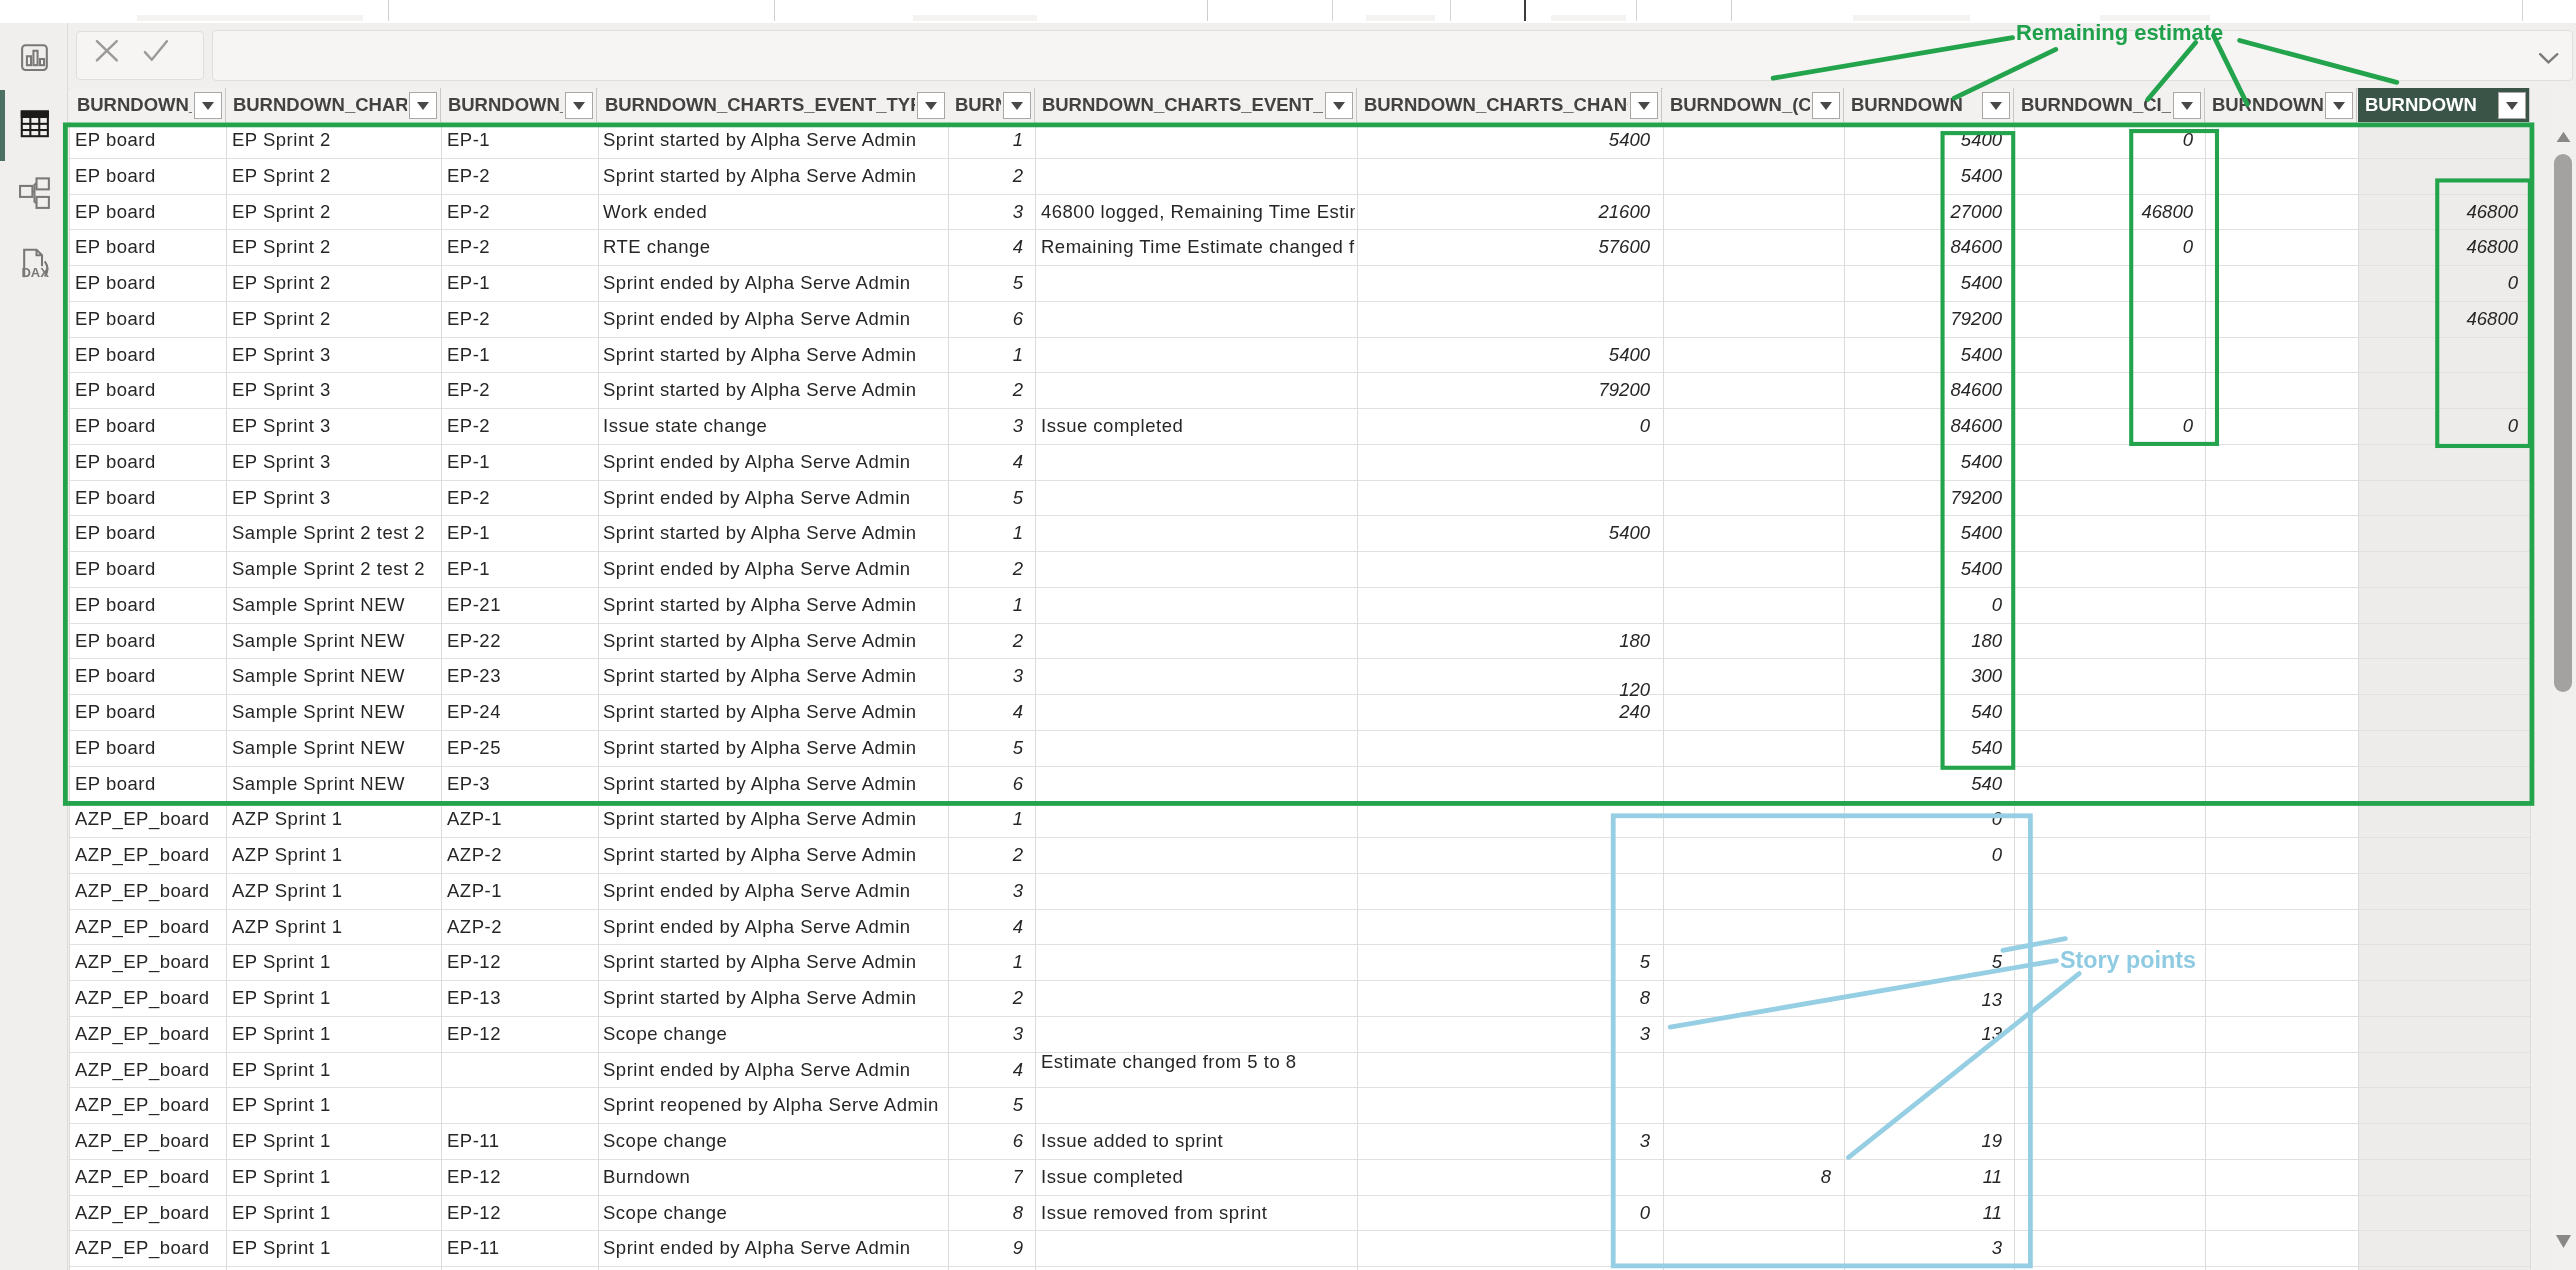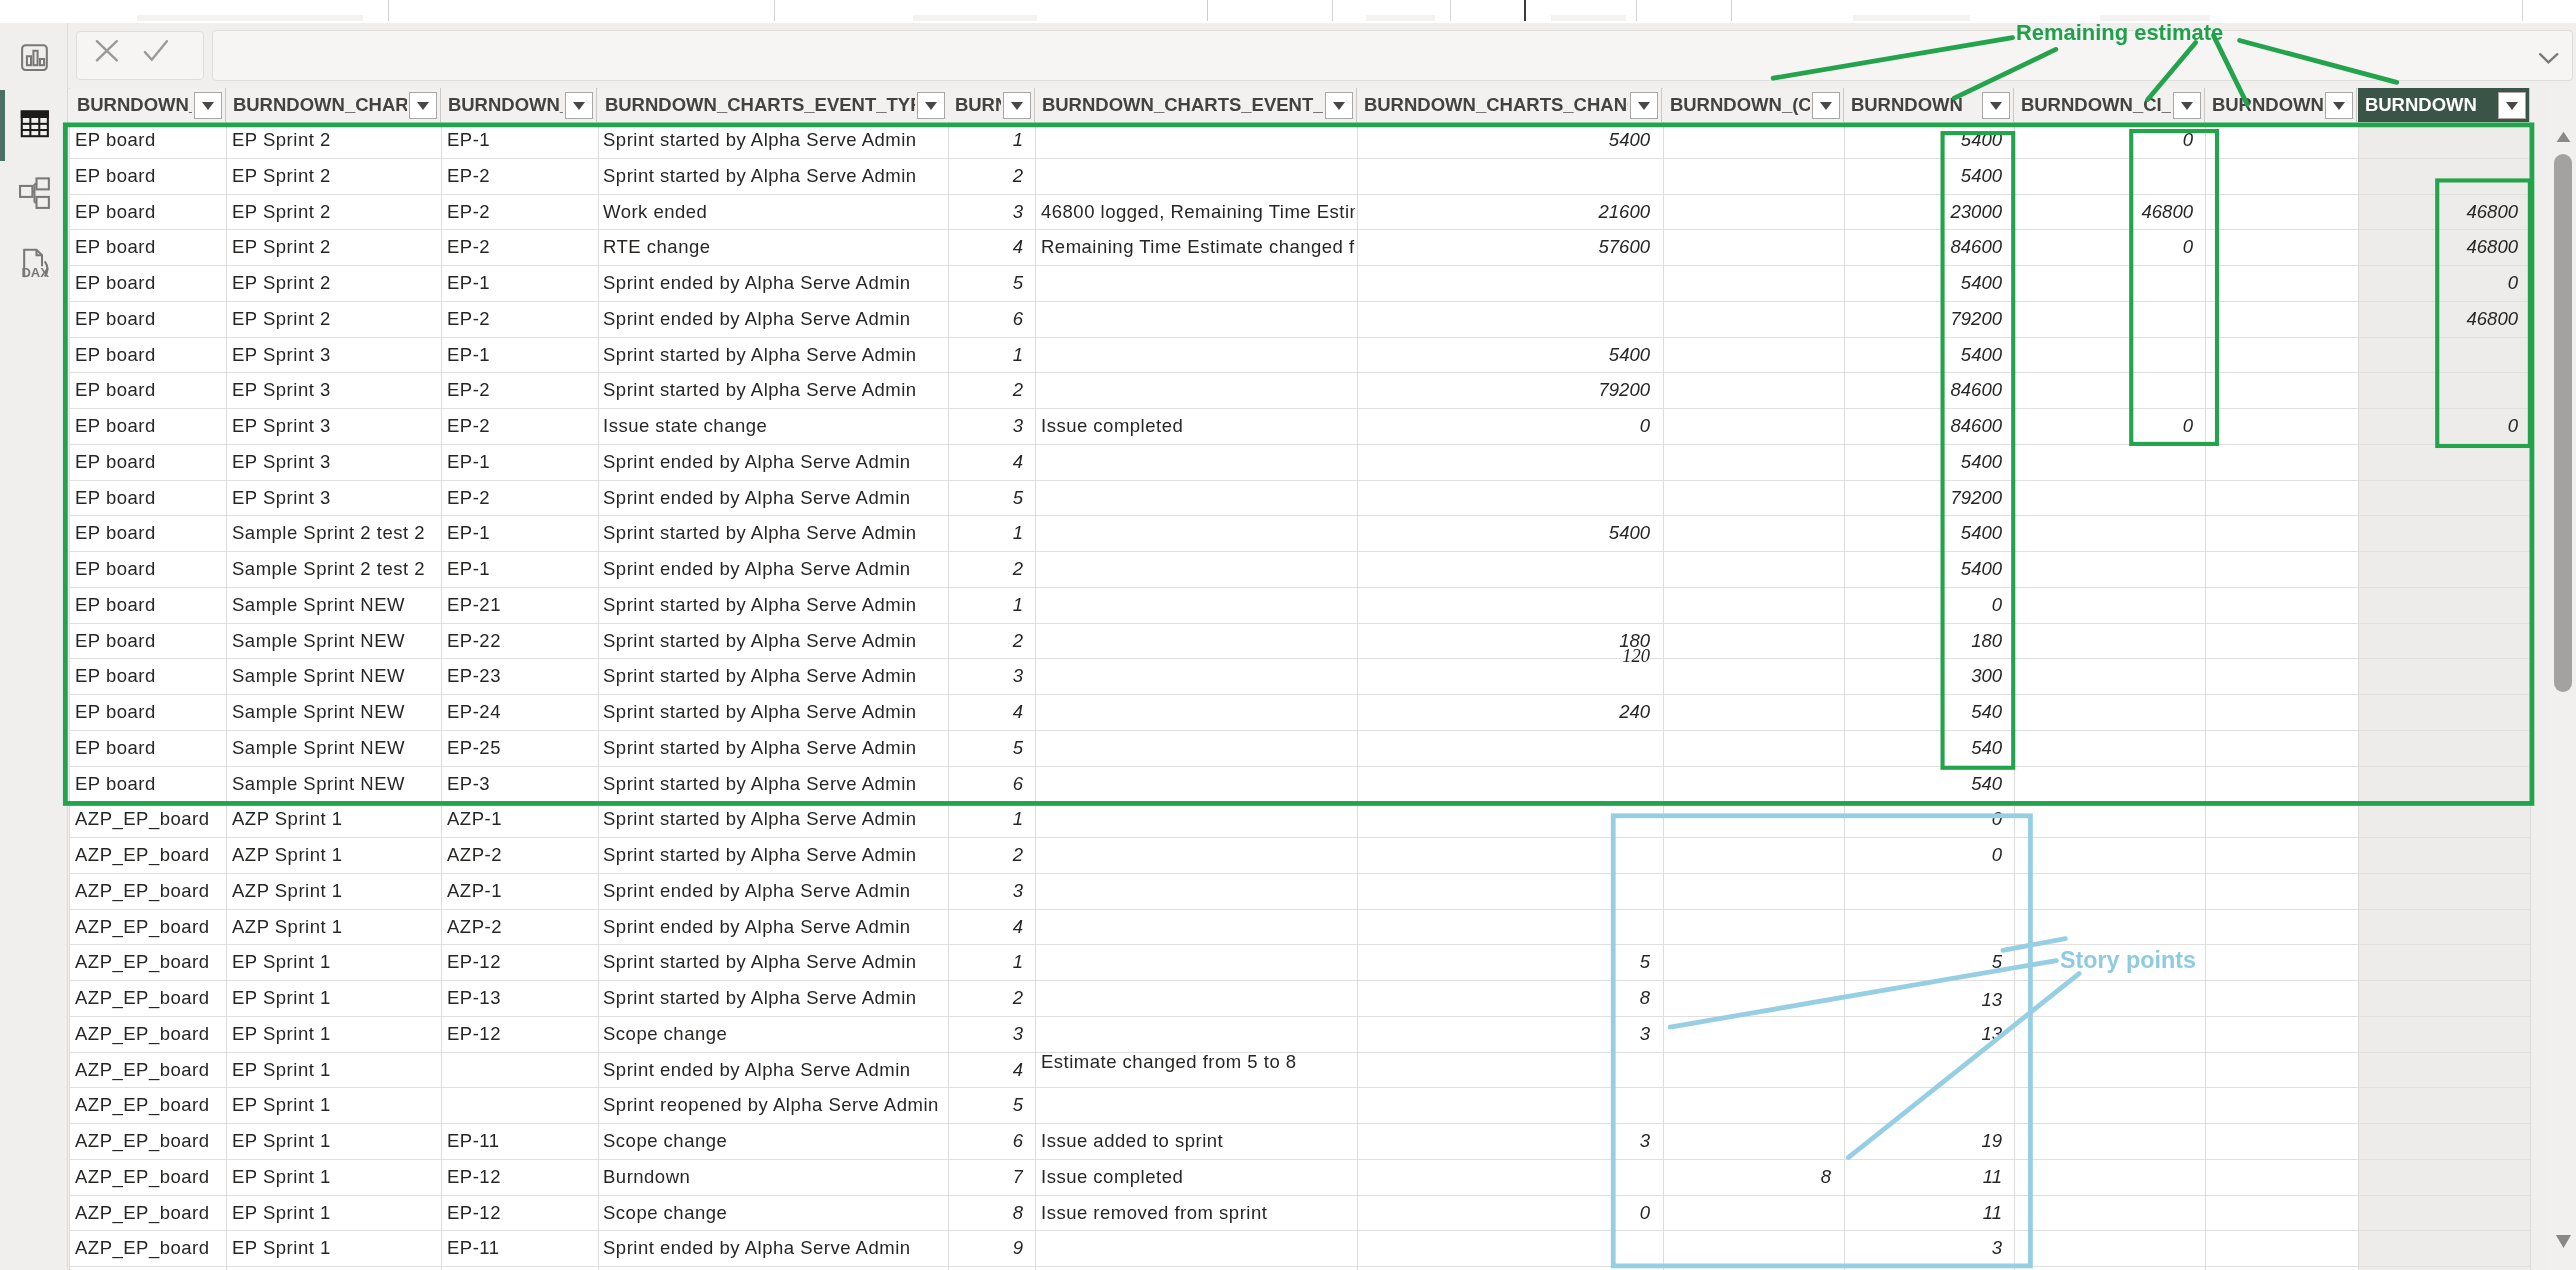--- a/index.html
+++ b/index.html
@@ -163,21 +163,21 @@
 <div class="tc" style="left:603px;top:158px;width:342px;">Sprint started by Alpha Serve Admin</div>
 <div class="tc num" style="left:951px;top:158px;width:72px;">2</div>
 <div class="tc num" style="left:1847px;top:158px;width:155px;">5400</div>
 <div class="tc" style="left:75px;top:194px;width:148px;">EP board</div>
 <div class="tc" style="left:232px;top:194px;width:207px;">EP Sprint 2</div>
 <div class="tc" style="left:447px;top:194px;width:148px;">EP-2</div>
 <div class="tc" style="left:603px;top:194px;width:342px;">Work ended</div>
 <div class="tc num" style="left:951px;top:194px;width:72px;">3</div>
 <div class="tc" style="left:1041px;top:194px;width:314px;">46800 logged, Remaining Time Estimate changed</div>
 <div class="tc num" style="left:1360px;top:194px;width:290px;">21600</div>
-<div class="tc num" style="left:1847px;top:194px;width:155px;">23000</div>
+<div class="tc num" style="left:1847px;top:194px;width:155px;">27000</div>
 <div class="tc num" style="left:2017px;top:194px;width:176px;">46800</div>
 <div class="tc num" style="left:2361px;top:194px;width:157px;">46800</div>
 <div class="tc" style="left:75px;top:229px;width:148px;">EP board</div>
 <div class="tc" style="left:232px;top:229px;width:207px;">EP Sprint 2</div>
 <div class="tc" style="left:447px;top:229px;width:148px;">EP-2</div>
 <div class="tc" style="left:603px;top:229px;width:342px;">RTE change</div>
 <div class="tc num" style="left:951px;top:229px;width:72px;">4</div>
 <div class="tc" style="left:1041px;top:229px;width:314px;">Remaining Time Estimate changed from 57600</div>
 <div class="tc num" style="left:1360px;top:229px;width:290px;">57600</div>
 <div class="tc num" style="left:1847px;top:229px;width:155px;">84600</div>
@@ -257,21 +257,21 @@
 <div class="tc" style="left:447px;top:623px;width:148px;">EP-22</div>
 <div class="tc" style="left:603px;top:623px;width:342px;">Sprint started by Alpha Serve Admin</div>
 <div class="tc num" style="left:951px;top:623px;width:72px;">2</div>
 <div class="tc num" style="left:1360px;top:623px;width:290px;">180</div>
 <div class="tc num" style="left:1847px;top:623px;width:155px;">180</div>
 <div class="tc" style="left:75px;top:658px;width:148px;">EP board</div>
 <div class="tc" style="left:232px;top:658px;width:207px;">Sample Sprint NEW</div>
 <div class="tc" style="left:447px;top:658px;width:148px;">EP-23</div>
 <div class="tc" style="left:603px;top:658px;width:342px;">Sprint started by Alpha Serve Admin</div>
 <div class="tc num" style="left:951px;top:658px;width:72px;">3</div>
-<div class="tc num" style="left:1360px;top:638px;width:290px;font-family:Liberation Serif, serif;">120</div>
+<div class="tc num" style="left:1360px;top:672px;width:290px;">120</div>
 <div class="tc num" style="left:1847px;top:658px;width:155px;">300</div>
 <div class="tc" style="left:75px;top:694px;width:148px;">EP board</div>
 <div class="tc" style="left:232px;top:694px;width:207px;">Sample Sprint NEW</div>
 <div class="tc" style="left:447px;top:694px;width:148px;">EP-24</div>
 <div class="tc" style="left:603px;top:694px;width:342px;">Sprint started by Alpha Serve Admin</div>
 <div class="tc num" style="left:951px;top:694px;width:72px;">4</div>
 <div class="tc num" style="left:1360px;top:694px;width:290px;">240</div>
 <div class="tc num" style="left:1847px;top:694px;width:155px;">540</div>
 <div class="tc" style="left:75px;top:730px;width:148px;">EP board</div>
 <div class="tc" style="left:232px;top:730px;width:207px;">Sample Sprint NEW</div>

